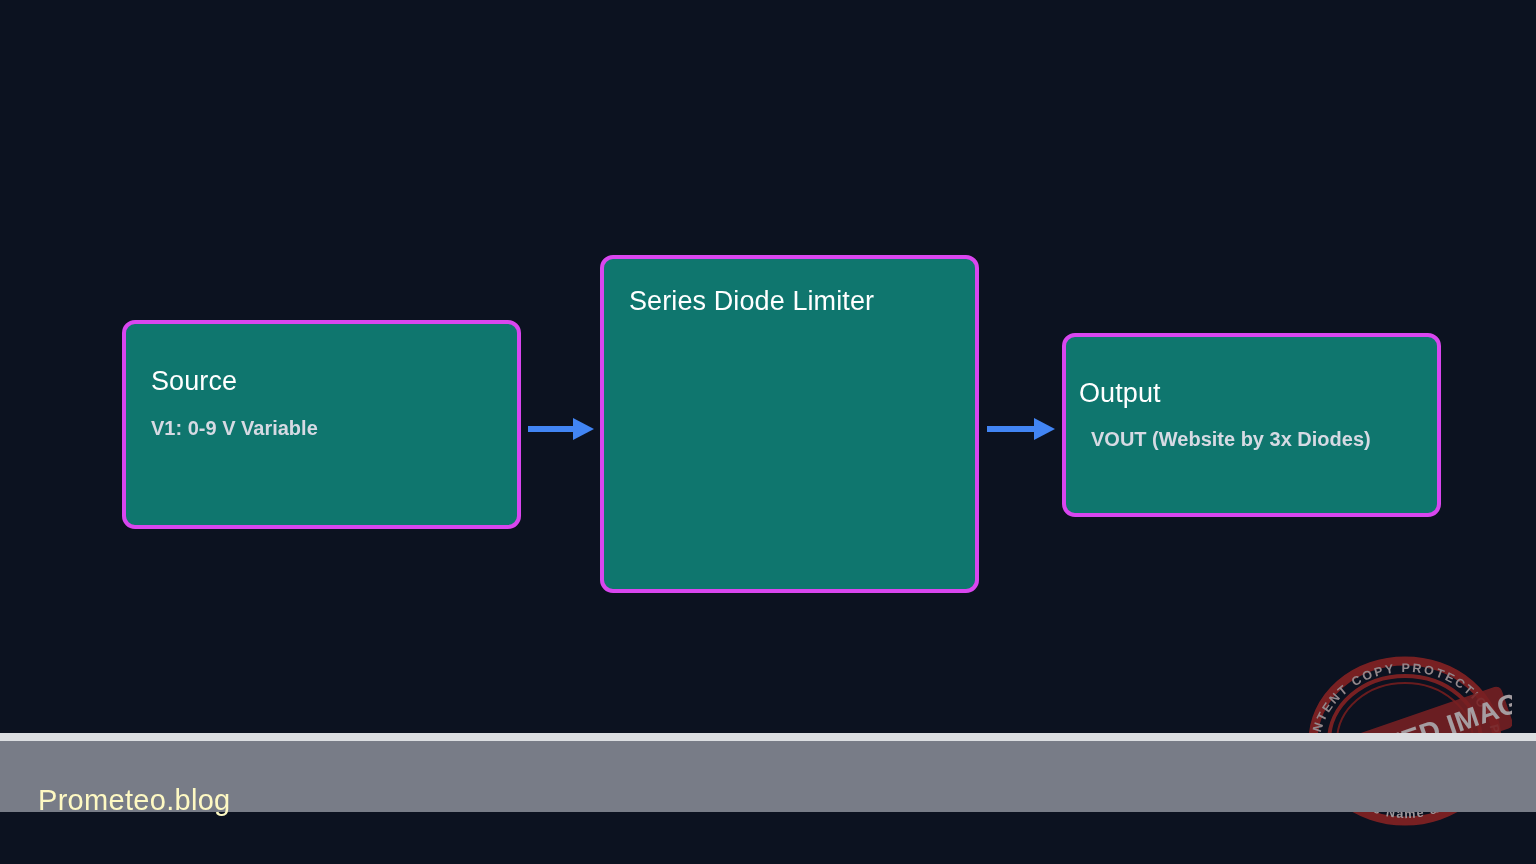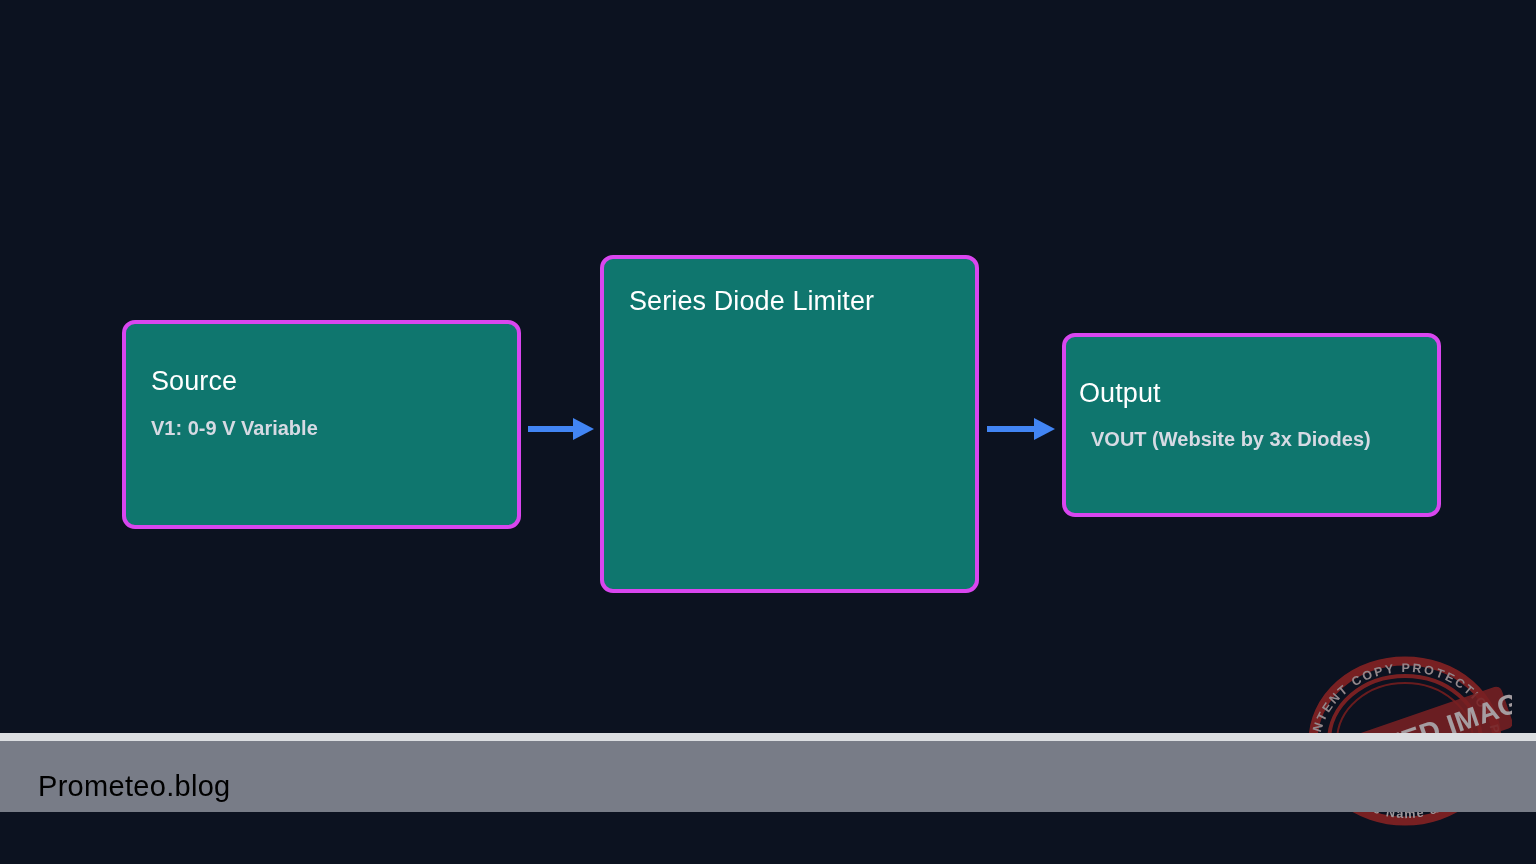--- a/index.html
+++ b/index.html
@@ -128,23 +128,23 @@
     top: 733px;
     width: 1536px;
     height: 79px;
     background: #787c87;
     border-top: 8px solid #dcdee1;
     box-sizing: border-box;
   }
   #footer-brand {
     position: absolute;
     left: 38px;
-    top: 29px;
+    top: 43px;
     font-size: 29px;
-    color: #000000;
+    color: #fef9c3;
     letter-spacing: 0.3px;
     white-space: nowrap;
   }
 
   
   #stamp {
     position: absolute;
     left: 1297px;
     top: 645px;
     width: 215px;

